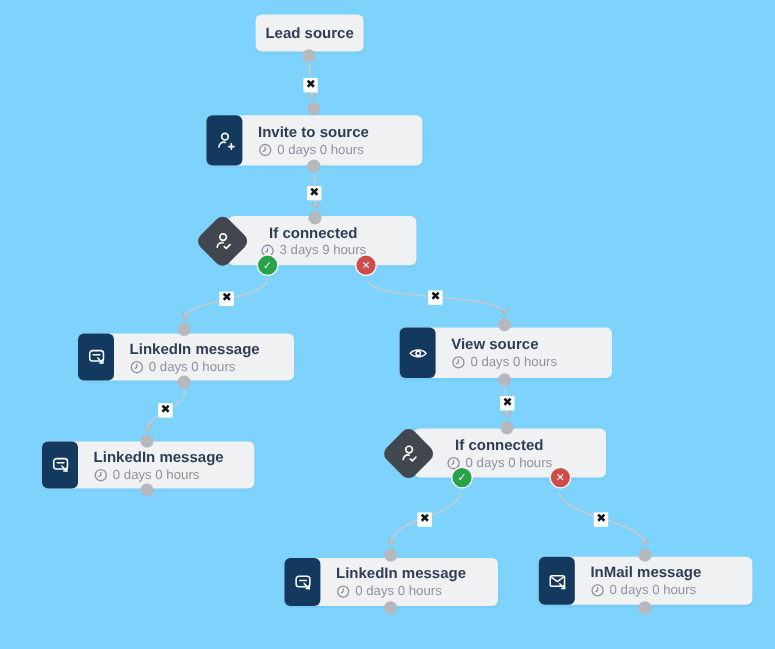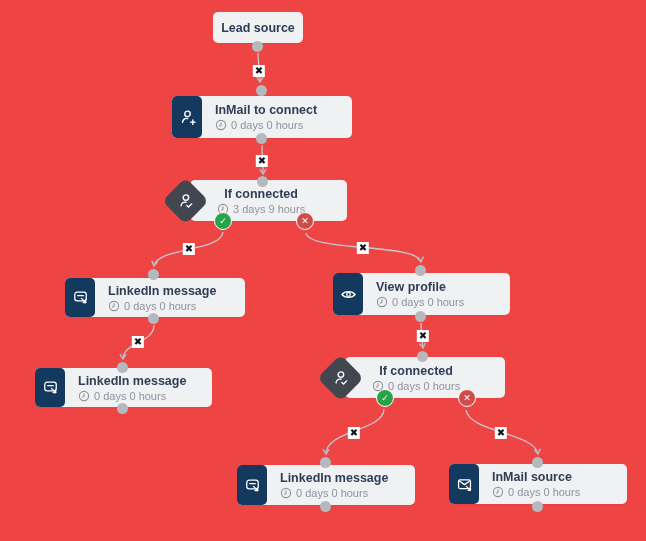--- a/index.html
+++ b/index.html
@@ -1,17 +1,17 @@
 <!DOCTYPE html>
 <html><head>
 <meta charset="utf-8">
 <style>
   html,body{margin:0;padding:0;background:#ffffff;}
   body{font-family:"Liberation Sans","DejaVu Sans",sans-serif;}
-  #canvas{position:relative;width:646px;height:541px;background:#ef4444;overflow:hidden;}
+  #canvas{position:relative;width:646px;height:541px;background:#7dd3fc;overflow:hidden;}
 
   
   #edge-layer{position:absolute;left:0;top:0;z-index:1;}
 
   
   .node{position:absolute;display:flex;align-items:stretch;background:#f0f1f3;
         border-radius:5px;z-index:2;box-sizing:border-box;cursor:pointer;
         box-shadow:0 1px 2px rgba(20,30,50,0.05);}
   .icon-tile{width:30px;flex:none;background:#14395f;border-radius:5px;
              display:flex;align-items:center;justify-content:center;}
@@ -75,21 +75,21 @@
 
   <div class="node" style="left:172px;top:96px;width:180px;height:42px;">
     <div class="icon-tile">
       <svg width="17" height="17" viewBox="0 0 16 16" fill="none" stroke="#fff" stroke-width="1.3" stroke-linecap="round" stroke-linejoin="round">
         <circle cx="8" cy="4.6" r="2.6"></circle>
         <path d="M3.3 12.6c.2-2.8 2.5-4.3 4.9-3.5"></path>
         <path d="M10.9 12.4h4.2M13 10.3v4.2"></path>
       </svg>
     </div>
     <div class="node-content">
-      <span class="node-title">InMail to connect</span>
+      <span class="node-title">Invite to source</span>
       <span class="node-delay">
         <svg width="12" height="12" viewBox="0 0 12 12" fill="none" stroke="#8e939c" stroke-width="1.1" stroke-linecap="round">
           <circle cx="6" cy="6" r="4.6"></circle>
             <path d="M6 3.7V6.1L4.4 7.1"></path>
         </svg>
         <span>0 days 0 hours</span>
       </span>
     </div>
   </div>
 
@@ -160,21 +160,21 @@
   </div>
 
   <div class="node" style="left:333px;top:273px;width:177px;height:42px;">
     <div class="icon-tile">
       <svg width="17" height="17" viewBox="0 0 16 16" fill="none" stroke="#fff" stroke-width="1.2" stroke-linecap="round" stroke-linejoin="round">
         <path d="M1.8 8c2.7-3.5 9.7-3.5 12.4 0-2.7 3.5-9.7 3.5-12.4 0z"></path>
         <circle cx="8" cy="8" r="1.7"></circle>
       </svg>
     </div>
     <div class="node-content">
-      <span class="node-title">View profile</span>
+      <span class="node-title">View source</span>
       <span class="node-delay">
         <svg width="12" height="12" viewBox="0 0 12 12" fill="none" stroke="#8e939c" stroke-width="1.1" stroke-linecap="round">
           <circle cx="6" cy="6" r="4.6"></circle>
             <path d="M6 3.7V6.1L4.4 7.1"></path>
         </svg>
         <span>0 days 0 hours</span>
       </span>
     </div>
   </div>
 
@@ -226,21 +226,21 @@
   <div class="node" style="left:449px;top:464px;width:178px;height:40px;">
     <div class="icon-tile">
       <svg width="17" height="17" viewBox="0 0 16 16" fill="none" stroke="#fff" stroke-width="1.2" stroke-linecap="round" stroke-linejoin="round">
         <rect x="2.4" y="3.6" width="11.2" height="8.2" rx="1.4"></rect>
         <path d="M3.5 4.9L8 8.1l4.5-3.2"></path>
         <path d="M9.8 9.8l3.8 3.7"></path>
           <path d="M13.6 11.3v2.2h-2.2"></path>
       </svg>
     </div>
     <div class="node-content">
-      <span class="node-title">InMail source</span>
+      <span class="node-title">InMail message</span>
       <span class="node-delay">
         <svg width="12" height="12" viewBox="0 0 12 12" fill="none" stroke="#8e939c" stroke-width="1.1" stroke-linecap="round">
           <circle cx="6" cy="6" r="4.6"></circle>
             <path d="M6 3.7V6.1L4.4 7.1"></path>
         </svg>
         <span>0 days 0 hours</span>
       </span>
     </div>
   </div>
 

